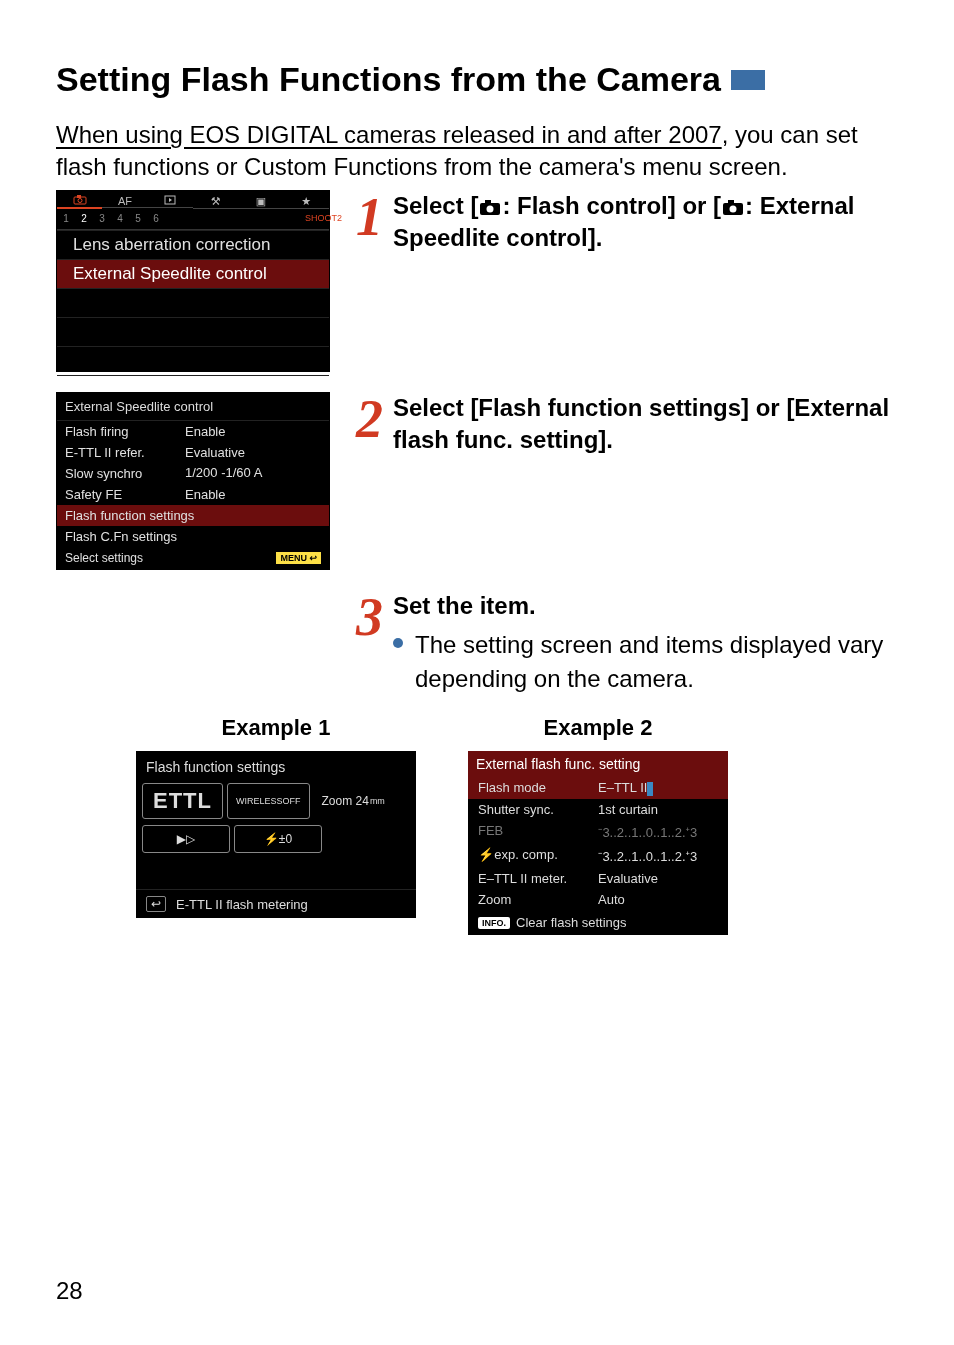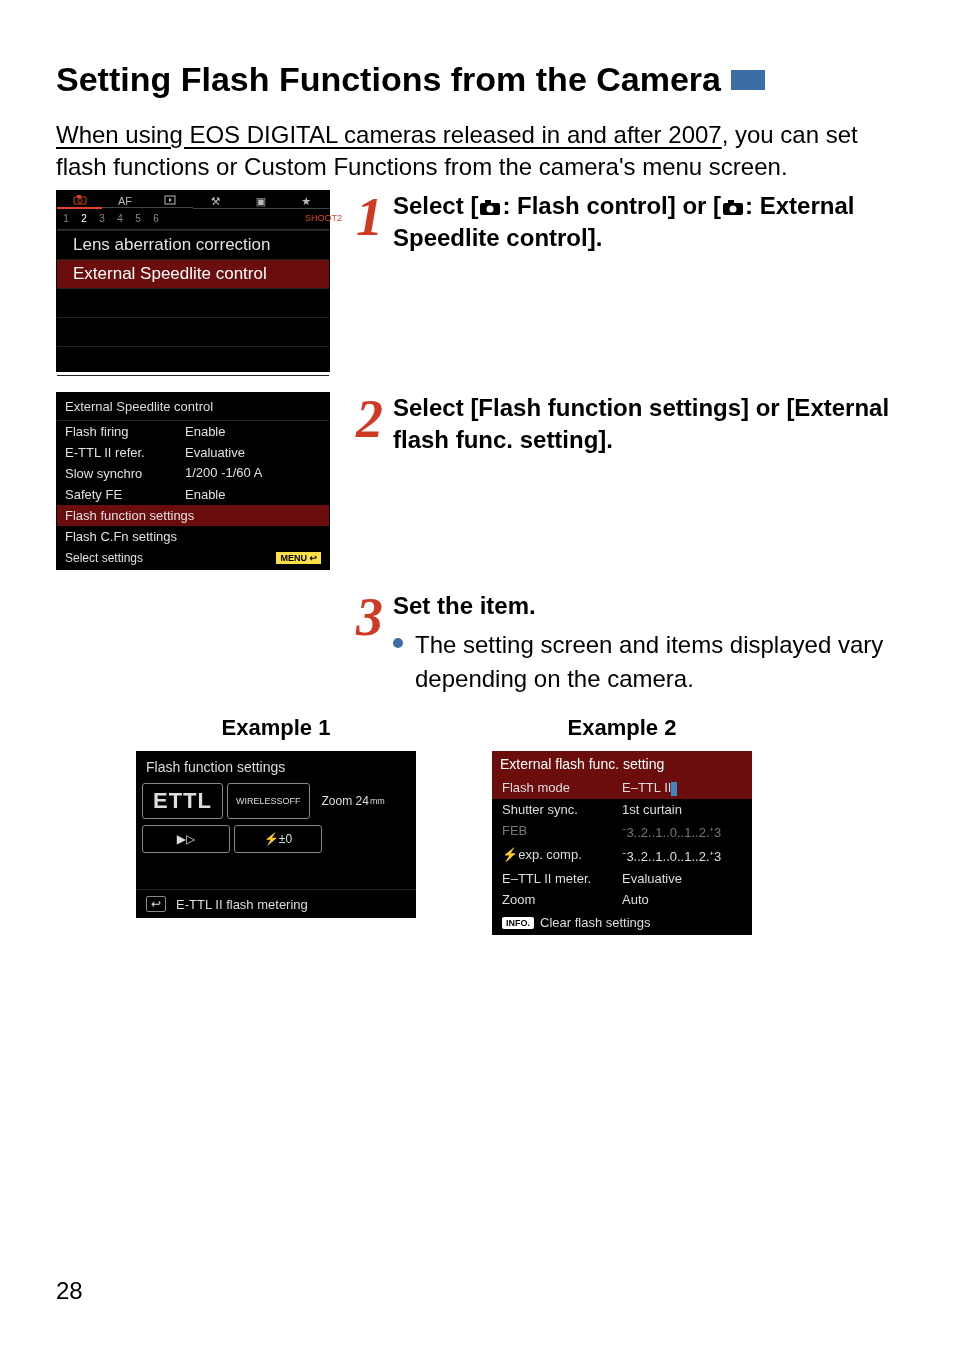--- a/index.html
+++ b/index.html
@@ -32,21 +32,21 @@
   .shoot2{margin-left:auto;margin-right:6px;font-size:9px;color:#d42}
   .menuitem{font-size:17px;padding:4px 16px;border-top:1px solid #222}
   .menuitem.sel{background:#6b0d0d;color:#fff}
   .lcd2{width:272px}
   .lcd2 .hdr{font-size:13px;padding:6px 8px;color:#ddd;border-bottom:1px solid #222}
   .kv{display:flex;font-size:13px;padding:3px 8px}
   .kv .k{flex:0 0 120px}
   .kv.sel{background:#6b0d0d}
   .clear{display:flex;justify-content:space-between;align-items:center;font-size:12px;padding:4px 8px}
   .menu-badge{background:#fde047;color:#000;font-size:9px;font-weight:bold;padding:1px 4px;border-radius:0;display:inline-flex;align-items:center}
-  .examples{display:flex;gap:76px;margin-top:8px;margin-left:80px}
+  .examples{display:flex;gap:52px;margin-top:8px;margin-left:80px}
   .ex{flex:none}
   .exlabel{font-size:22px;font-weight:bold;text-align:center;margin-bottom:10px}
   .ex1lcd{width:280px;background:#000;color:#ddd}
   .ex1hdr{font-size:14px;padding:8px 10px}
   .ex1row{display:flex;align-items:stretch;padding:0 6px;gap:4px}
   .pill{border:1px solid #888;border-radius:3px;display:flex;align-items:center;justify-content:center;font-size:12px;color:#ddd;padding:6px 8px}
   .pill.big{font-size:22px;font-weight:bold;letter-spacing:1px;padding:4px 10px}
   .pill.small{flex-direction:row;font-size:9px;line-height:1}
   .ex1row2{display:flex;gap:4px;padding:6px}
   .ex1foot{display:flex;align-items:center;font-size:13px;padding:6px 10px;border-top:1px solid #222;margin-top:30px}

